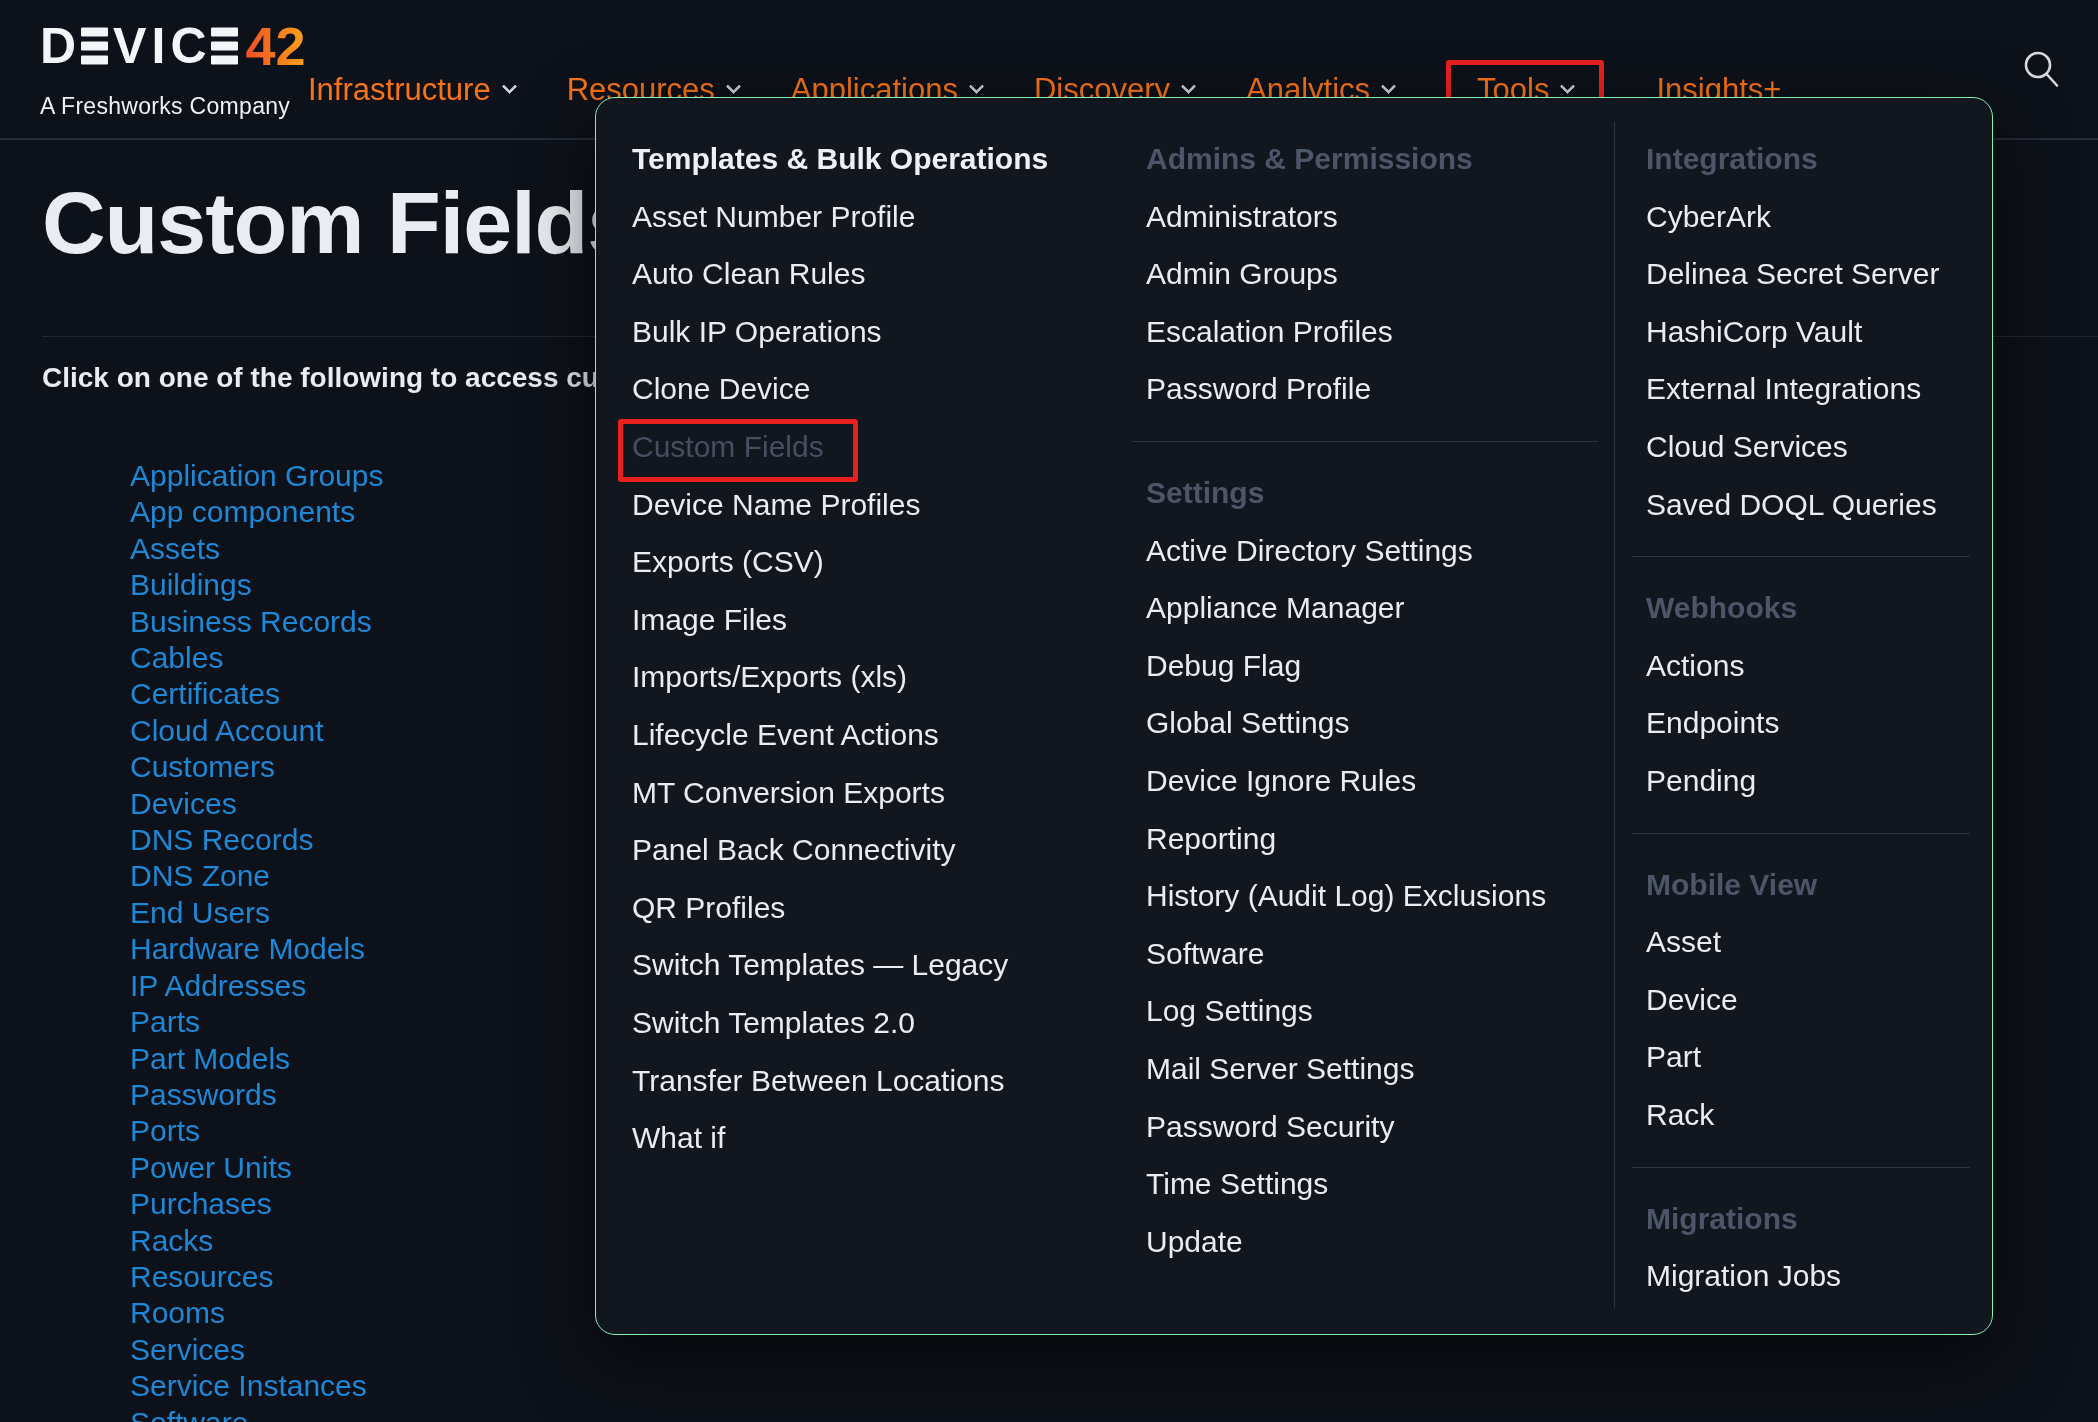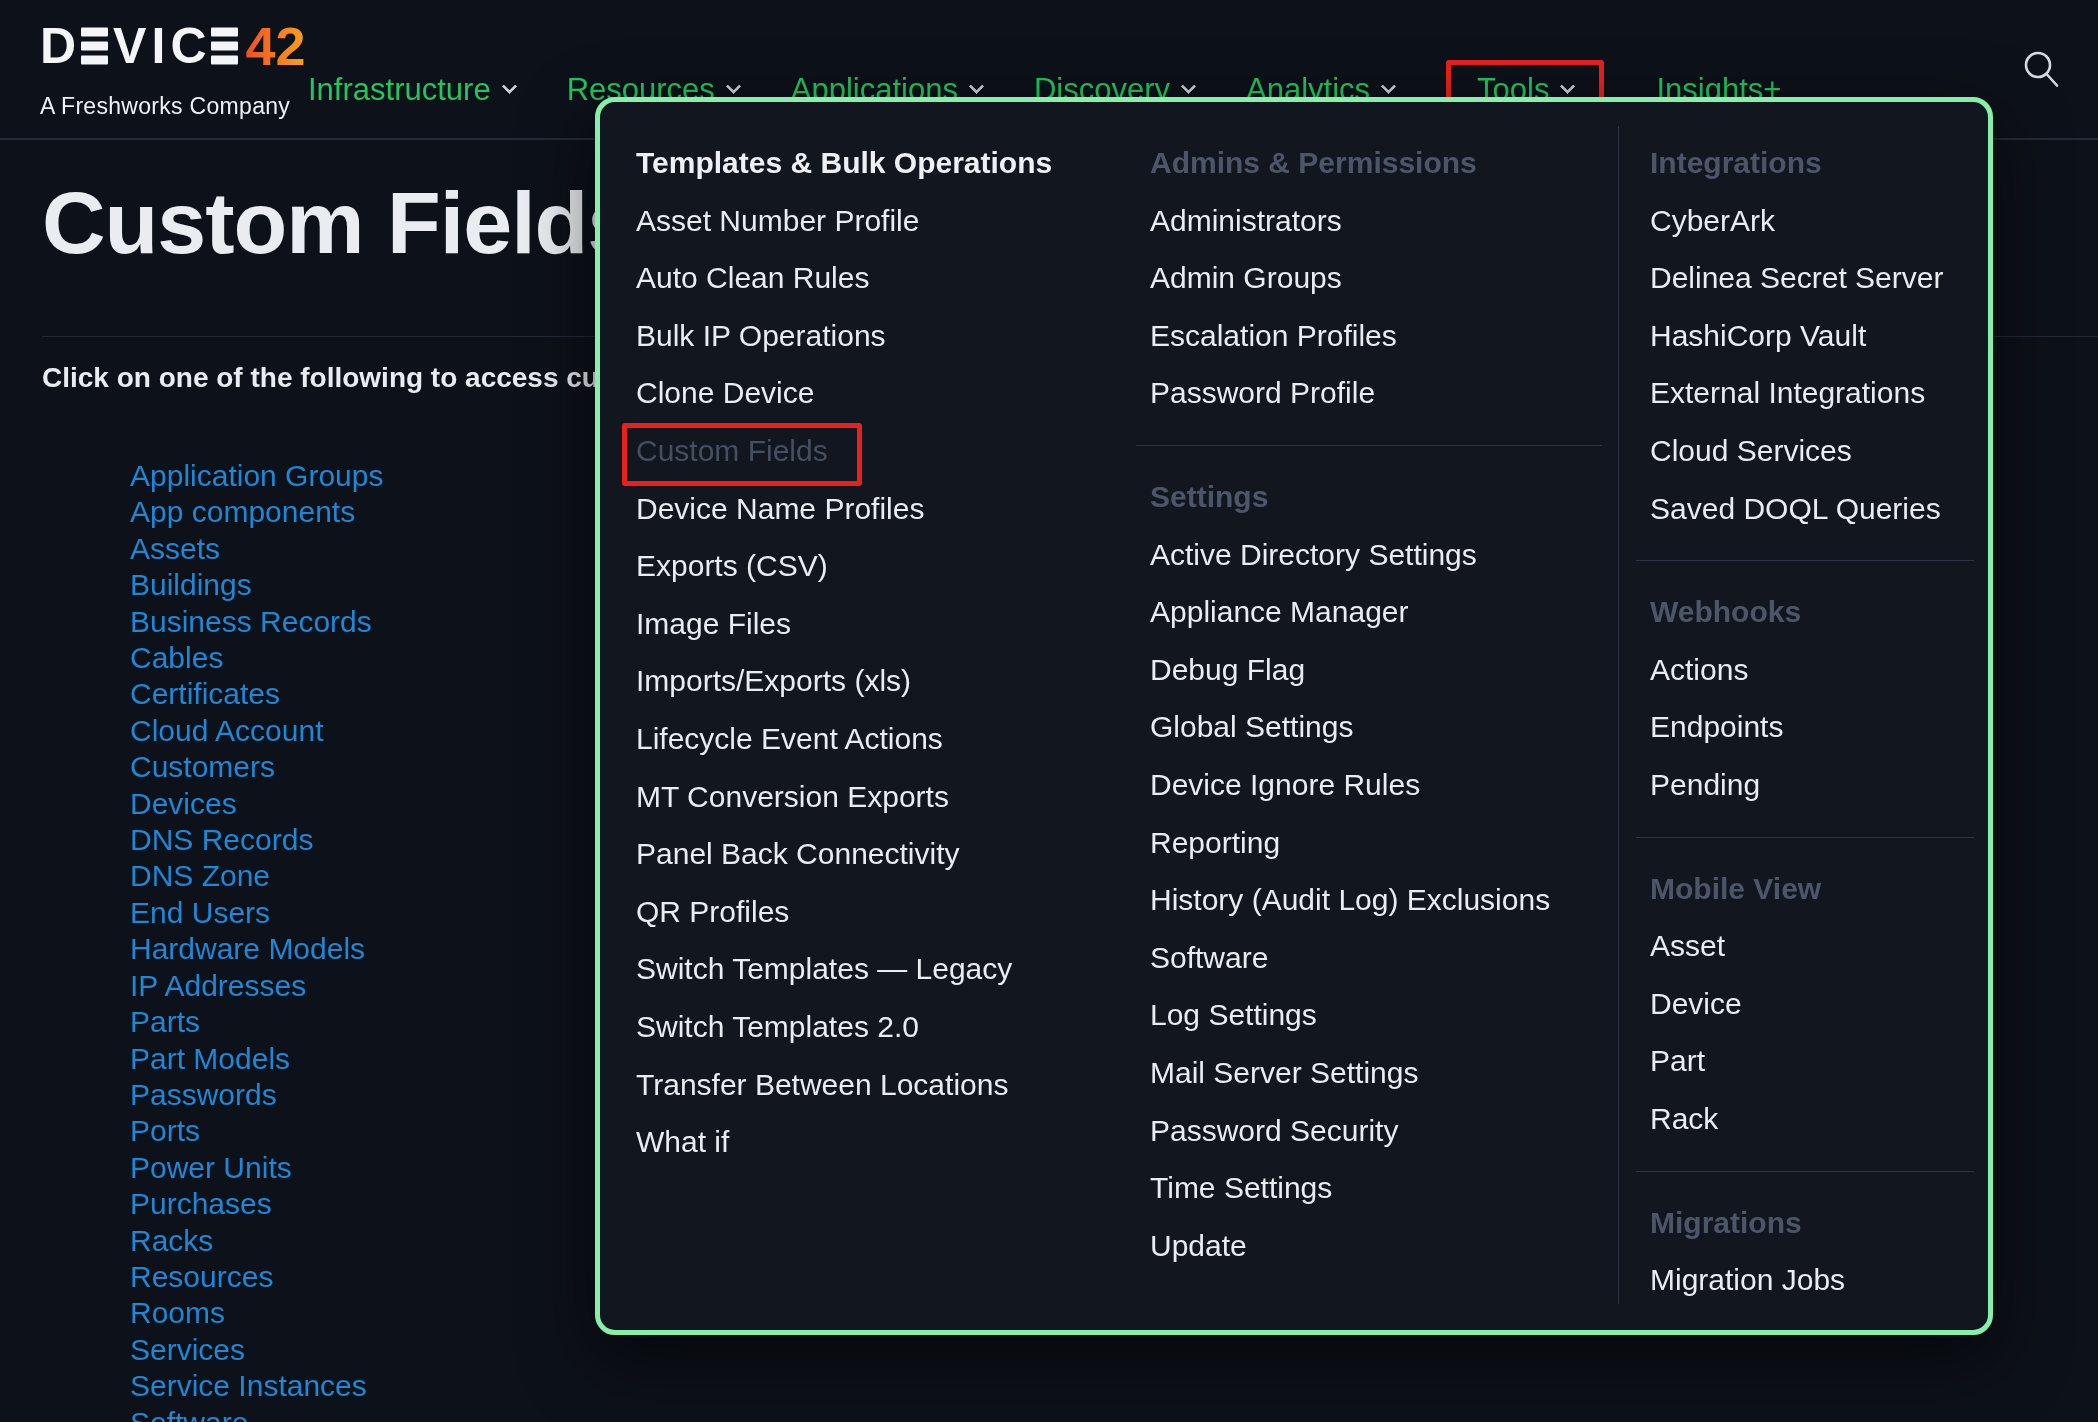--- a/index.html
+++ b/index.html
@@ -27,21 +27,21 @@
     font-size: 54px; font-weight: 700; line-height: 1; margin-left: 2px;
     background: linear-gradient(90deg, #f04f23, #f9a11b);
     -webkit-background-clip: text; background-clip: text; color: transparent;
   }
   .logo-tagline { font-size: 23px; color: #eef1f5; margin-top: 20px; letter-spacing: 0.3px; }
 
   .nav-items {
     position: absolute; left: 308px; top: 0; height: 140px;
     display: flex; align-items: center; gap: 52px;
   }
-  .nav-item { display: flex; align-items: center; font-size: 31px; color: #22c55e; white-space: nowrap; cursor: pointer; margin-top: 40px; }
+  .nav-item { display: flex; align-items: center; font-size: 31px; color: #f97316; white-space: nowrap; cursor: pointer; margin-top: 40px; }
   .nav-item .chevron {
     width: 11px; height: 11px; margin-left: 13px; margin-top: -7px;
     border-right: 3px solid #c9ced8; border-bottom: 3px solid #c9ced8;
     transform: rotate(45deg); border-radius: 1px;
   }
   .nav-item.boxed { border: 5px solid #e8211e; border-radius: 3px; padding: 7px 26px; }
 
   .search-btn { position: absolute; right: 34px; top: 50%; transform: translateY(-50%); cursor: pointer; line-height: 0; }
 
   
@@ -58,21 +58,21 @@
   .cf-links { position: absolute; left: 130px; top: 458px; list-style: none; }
   .cf-links a {
     display: block; font-size: 30px; line-height: 36.4px;
     color: #1e87d6; text-decoration: none; white-space: nowrap; cursor: pointer;
   }
 
   
   .menu-panel {
     position: absolute; left: 595px; top: 97px; width: 1398px; height: 1238px;
     background: #11161f;
-    border: 5px solid #86efac;
+    border: 1px solid #86efac;
     border-radius: 20px;
     box-shadow: 0 24px 70px rgba(0,0,0,0.6);
   }
   .menu-col { position: absolute; top: 0; padding-top: 32px; }
   .col1 { left: 36px;  width: 478px; }
   .col2 { left: 550px; width: 460px; }
   .col3 { left: 1050px; width: 332px; }
 
   .mrow { height: 57.6px; line-height: 57.6px; font-size: 30px; color: #e9ecf1; white-space: nowrap; cursor: pointer; }
   .mrow.header-light { font-weight: 700; color: #eef0f4; cursor: default; }

